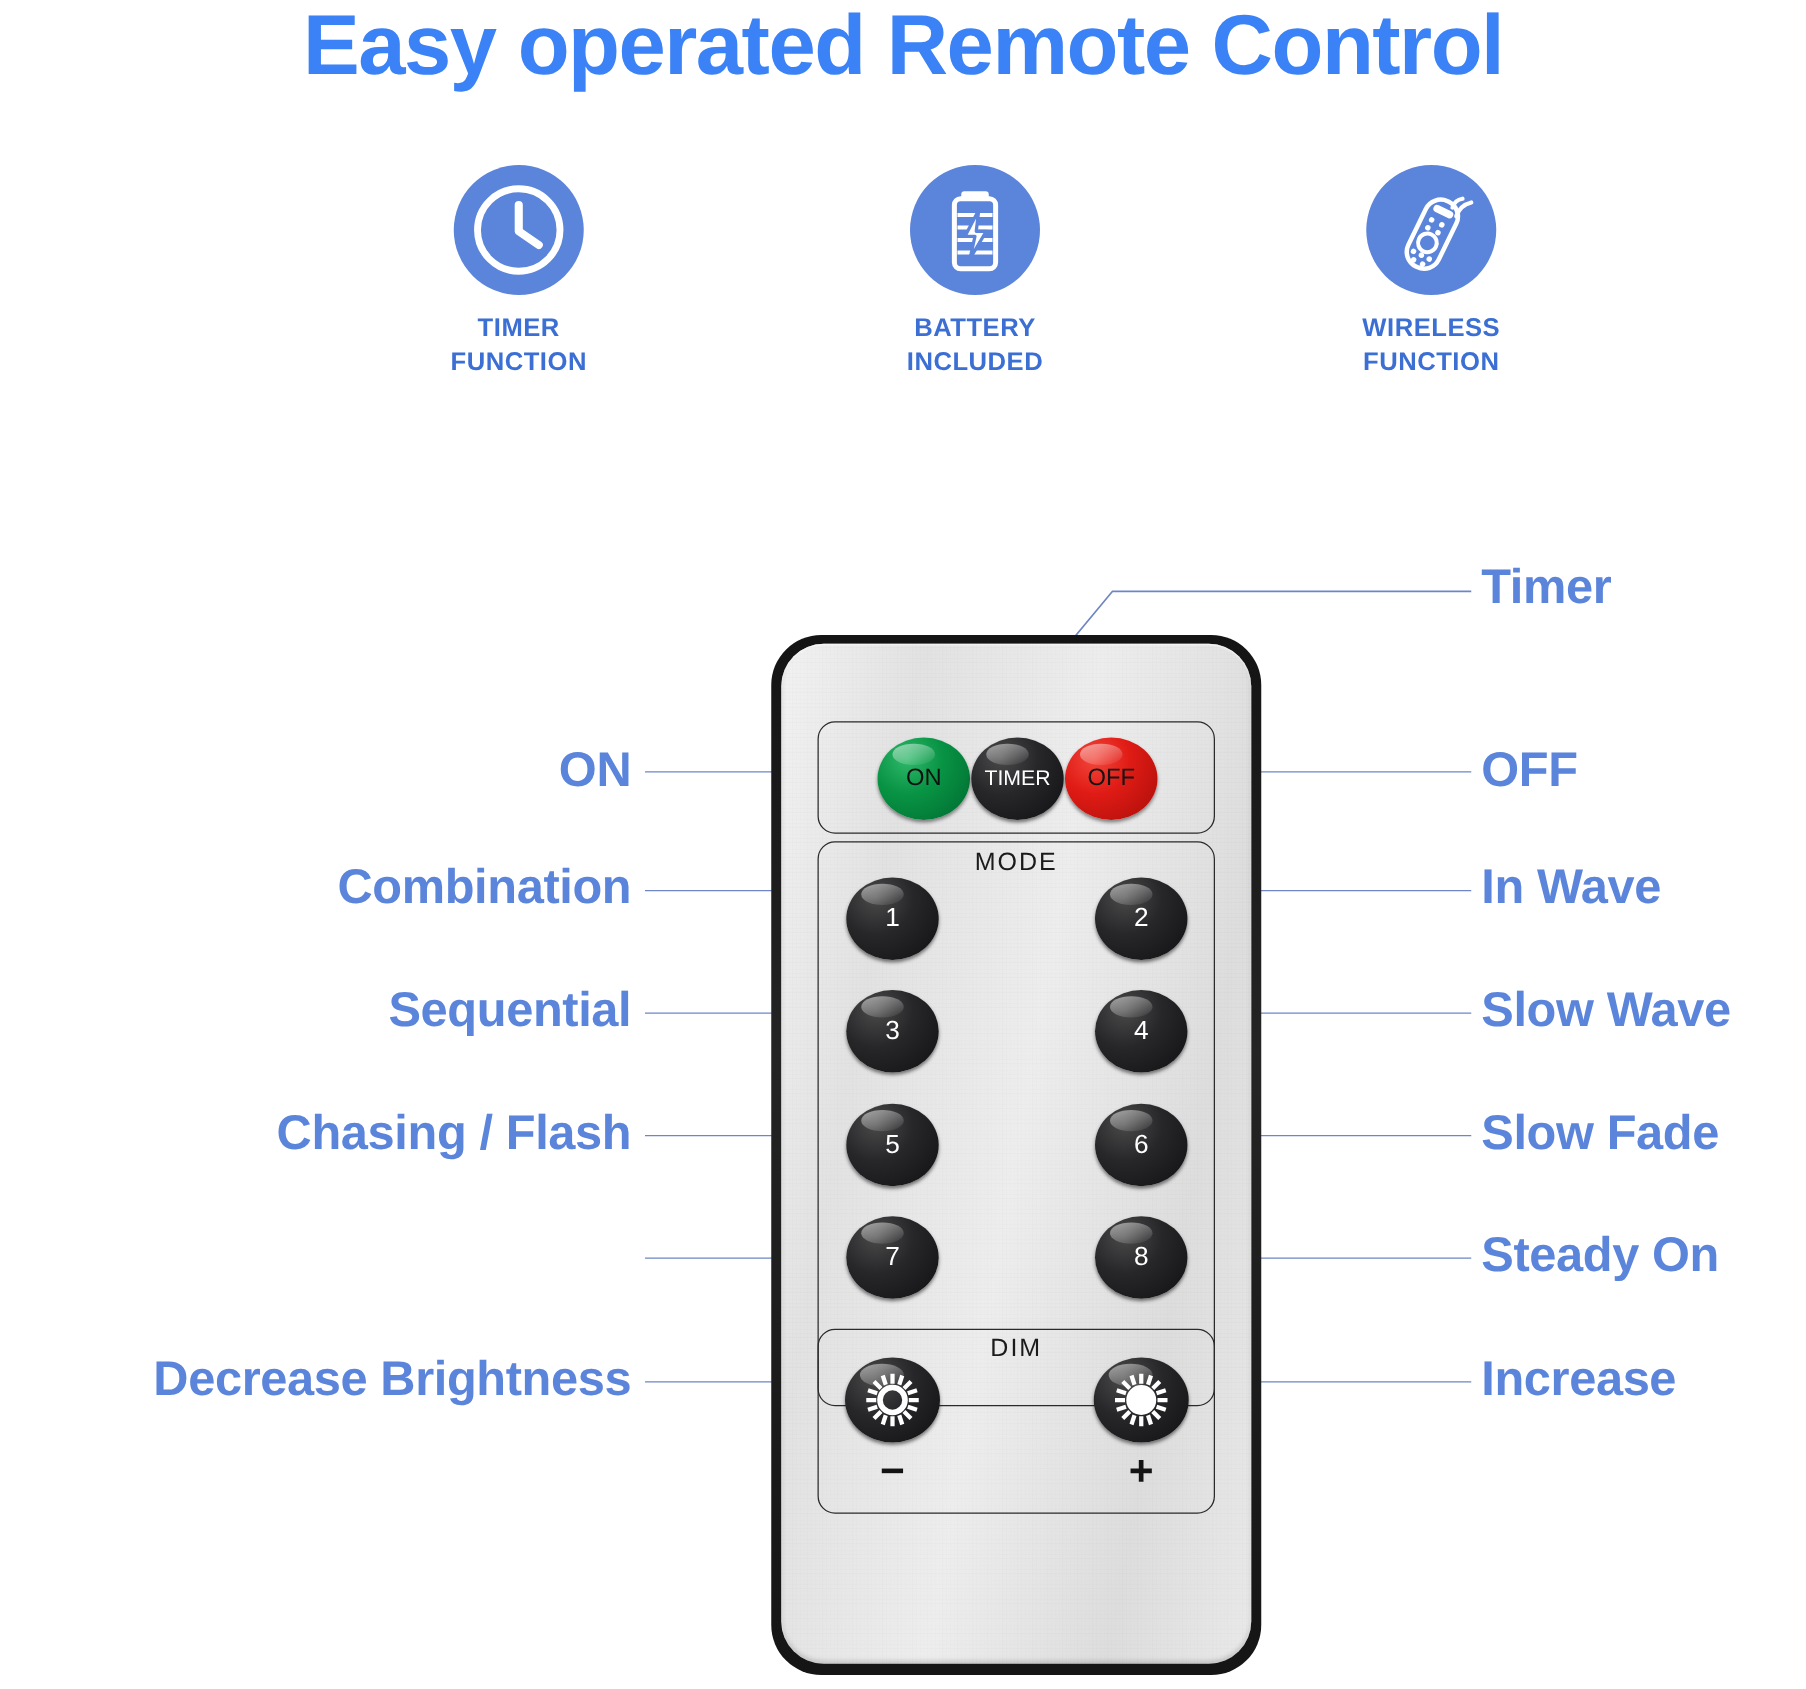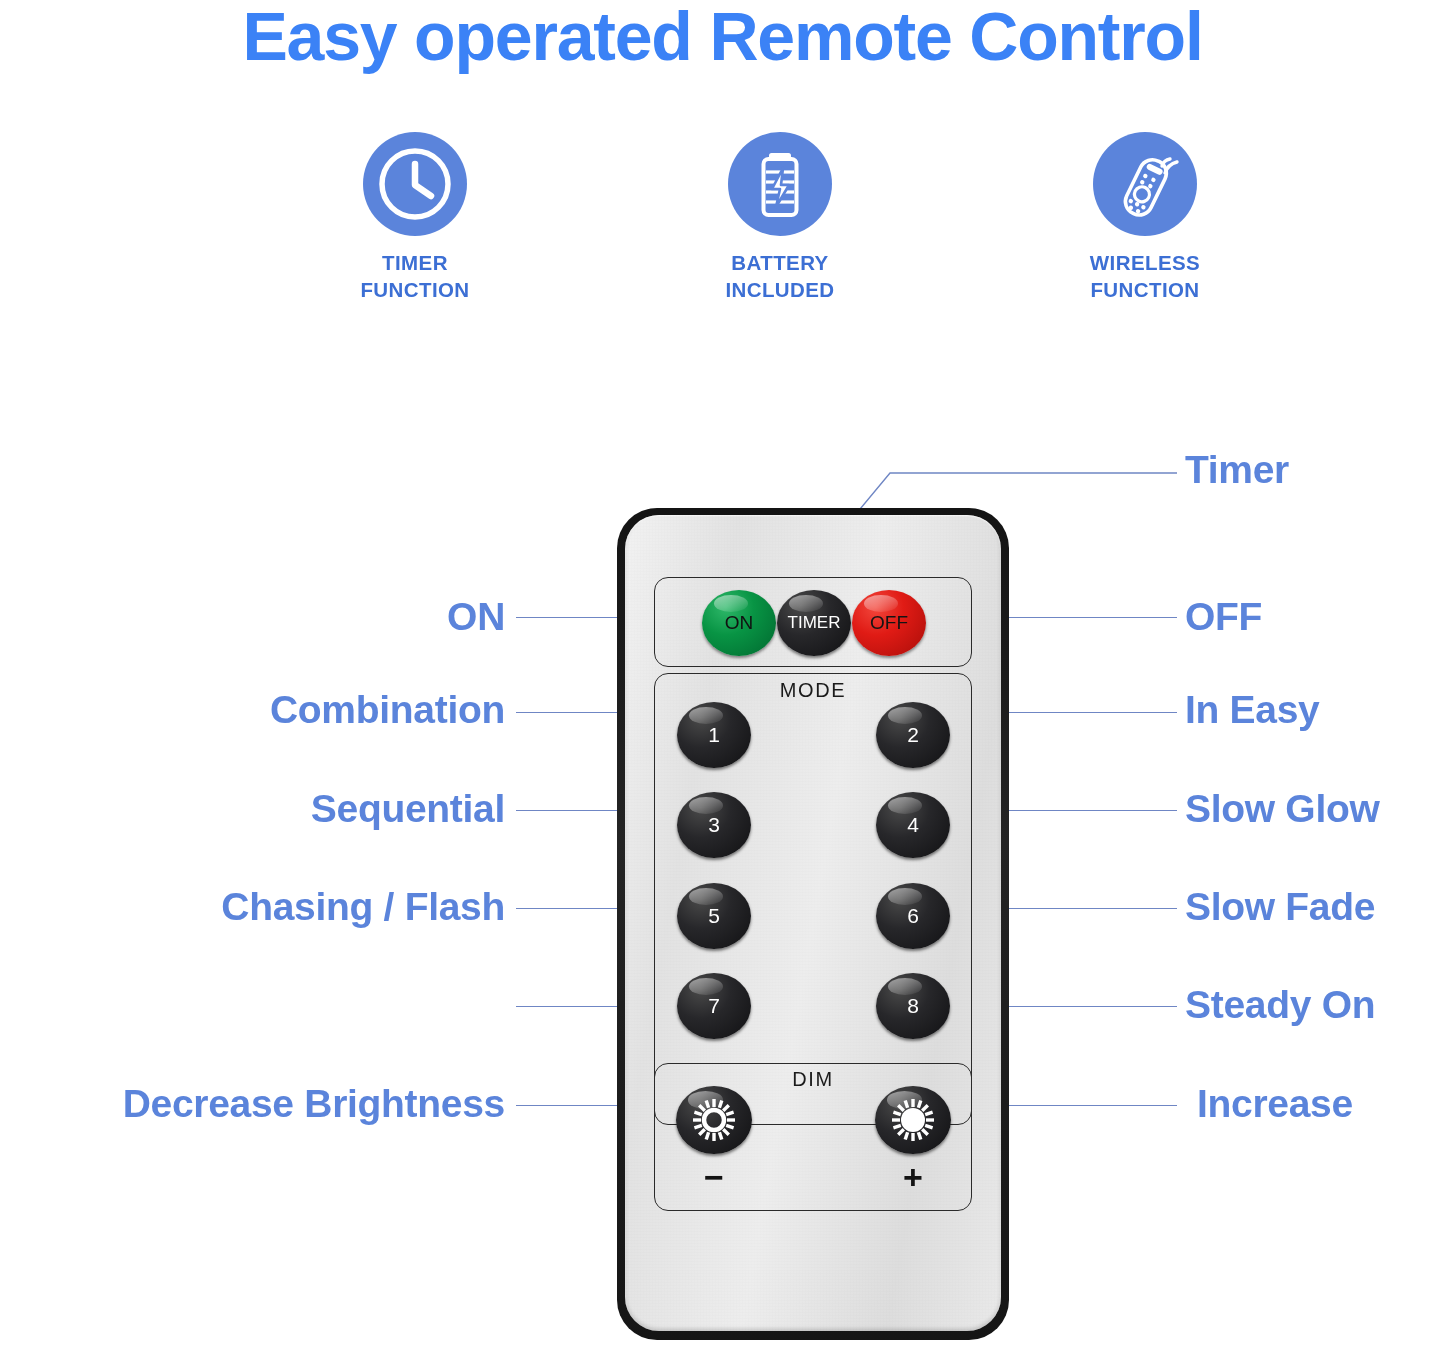--- a/index.html
+++ b/index.html
@@ -410,19 +410,19 @@
   </div>
 
   <div class="callout callout-left" style="top:597px;">ON</div>
   <div class="callout callout-left" style="top:690px;">Combination</div>
   <div class="callout callout-left" style="top:789px;">Sequential</div>
   <div class="callout callout-left" style="top:887px;">Chasing / Flash</div>
   <div class="callout callout-left" style="top:1084px;">Decrease Brightness</div>
 
   <div class="callout callout-right" style="top:450px;">Timer</div>
   <div class="callout callout-right" style="top:597px;">OFF</div>
-  <div class="callout callout-right" style="top:690px;">In Easy</div>
-  <div class="callout callout-right" style="top:789px;">Slow Glow</div>
+  <div class="callout callout-right" style="top:690px;">In Wave</div>
+  <div class="callout callout-right" style="top:789px;">Slow Wave</div>
   <div class="callout callout-right" style="top:887px;">Slow Fade</div>
   <div class="callout callout-right" style="top:985px;">Steady On</div>
-  <div class="callout callout-right" style="top:1084px;margin-left:12px;">Increase</div>
+  <div class="callout callout-right" style="top:1084px;">Increase</div>
 
 </div>
 
 </body></html>

